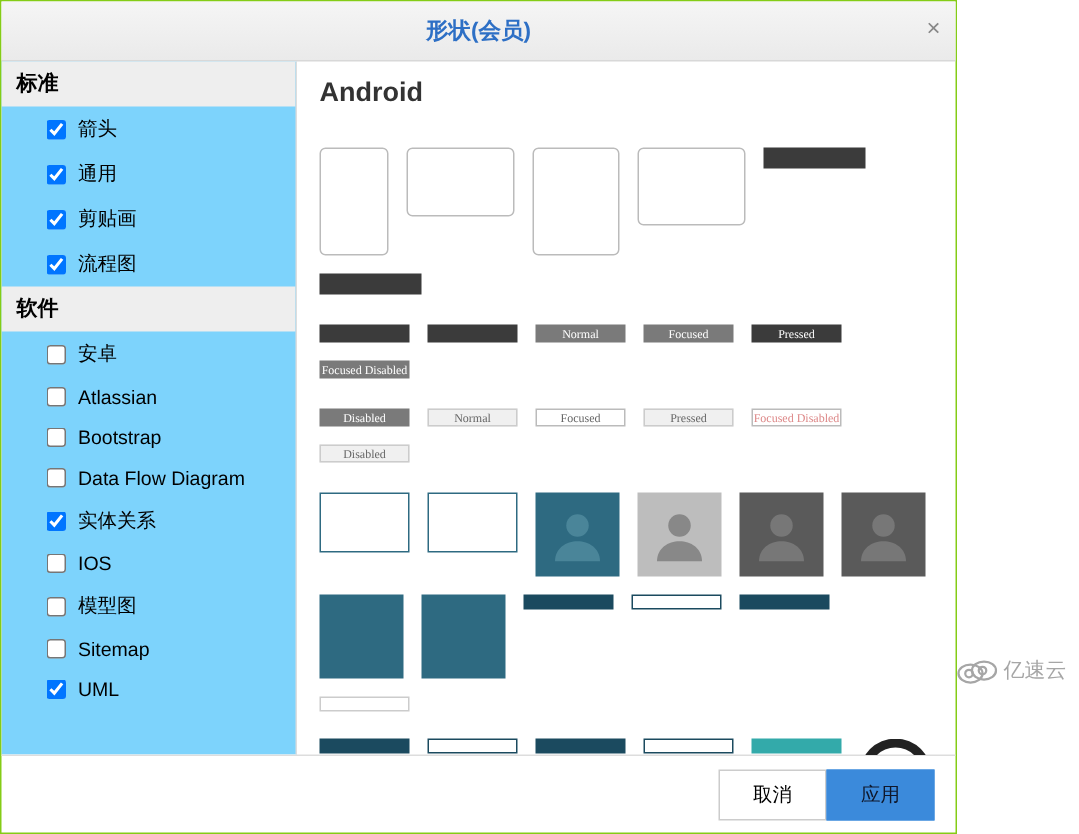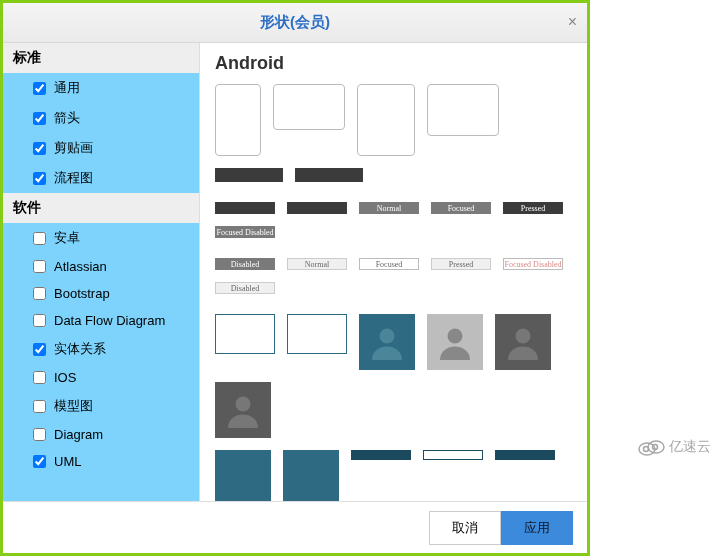--- a/index.html
+++ b/index.html
@@ -1,27 +1,27 @@
 <!DOCTYPE html>
 <html><head>
 <meta charset="utf-8">
 <style>
 * { box-sizing: border-box; margin: 0; padding: 0; }
 body { font-family: Arial, "Microsoft YaHei", sans-serif; font-size: 13px; background: #fff; width: 719px; height: 556px; overflow: hidden; }
-.dialog { width: 590px; height: 556px; border: 3px solid #84cc16; display: flex; flex-direction: column; background: #fff; }
+.dialog { width: 638px; height: 556px; border: 1px solid #84cc16; display: flex; flex-direction: column; background: #fff; }
 .titlebar { height: 40px; background: linear-gradient(#f5f5f5,#eaeaea); border-bottom: 1px solid #d8d8d8; display: flex; align-items: center; justify-content: center; position: relative; }
 .titlebar .title { color: #2d6fc5; font-weight: bold; font-size: 15px; }
 .titlebar .close { position: absolute; right: 10px; top: 10px; color: #888; cursor: pointer; font-size: 16px; }
 .body { flex: 1; display: flex; overflow: hidden; }
 .sidebar { width: 197px; border-right: 1px solid #ddd; overflow-y: auto; background: #7dd3fc; position: relative; }
 .cat-header { background: #eeeeee; font-weight: bold; padding: 6px 10px; font-size: 14px; }
 .item { padding: 6px 10px 6px 30px; display: flex; align-items: center; cursor: pointer; font-size: 13px; }
 .item input[type=checkbox]{ margin-right: 8px; }
 .content { flex: 1; overflow-y: auto; padding: 10px 15px; position: relative; }
-.content-title { font-weight: bold; font-size: 18px; color: #333; margin-bottom: 10px; }
+.content-title { font-weight: bold; font-size: 18px; color: #333; margin-bottom: 26px; }
 .shape-grid { display: flex; flex-wrap: wrap; gap: 12px; }
 .shape { display: flex; align-items: center; justify-content: center; font-size: 8px; color: #666; font-family: Liberation Serif, serif; }
 .frame { border: 1px solid #bbb; border-radius: 4px; }
 .bar { height: 12px; width: 60px; }
 .bar.dark { background: #3b3b3b; color:#fff; }
 .bar.light { background: #f0f0f0; border:1px solid #ccc; }
 .bar.grey { background: #7a7a7a; color:#fff; }
 .bar.out { border:1px solid #bbb; background:#fff; }
 .avatar { width: 56px; height: 56px; display:flex; align-items:center; justify-content:center; }
 .avatar.teal { background:#2e6a81; }
@@ -48,28 +48,28 @@
 <div class="dialog">
   <div class="titlebar">
     <span class="title">形状(会员)</span>
     <span class="close">×</span>
   </div>
   <div class="body">
     <div class="sidebar">
       <div class="cat-header">标准</div>
       <div class="item">
           <input type="checkbox" checked="" style="">
+          <span>箭头</span>
+        </div>
+      <div class="item">
+          <input type="checkbox" checked="" style="">
           <span>通用</span>
         </div>
       <div class="item">
           <input type="checkbox" checked="" style="">
-          <span>箭头</span>
-        </div>
-      <div class="item">
-          <input type="checkbox" checked="" style="">
           <span>剪贴画</span>
         </div>
       <div class="item">
           <input type="checkbox" checked="" style="">
           <span>流程图</span>
         </div>
 
       <div class="cat-header">软件</div>
       <div class="item">
           <input type="checkbox" style="">
@@ -94,21 +94,21 @@
       <div class="item">
           <input type="checkbox" style="">
           <span>IOS</span>
         </div>
       <div class="item">
           <input type="checkbox" style="">
           <span>模型图</span>
         </div>
       <div class="item">
           <input type="checkbox" style="">
-          <span>Diagram</span>
+          <span>Sitemap</span>
         </div>
       <div class="item">
           <input type="checkbox" checked="" style="">
           <span>UML</span>
         </div>
 
     </div>
 
     <div class="content">
       <div class="content-title">Android</div>

